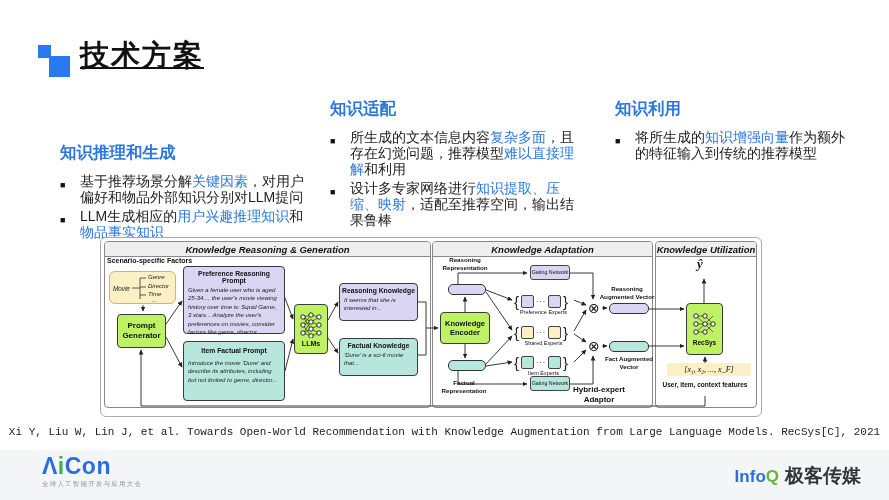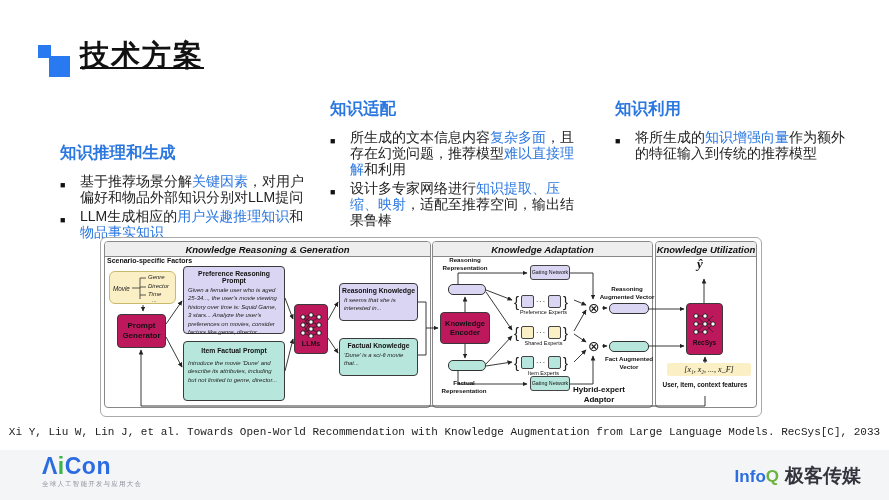--- a/index.html
+++ b/index.html
@@ -19,21 +19,21 @@
   .bullet-text{margin:0;font-size:14px;line-height:16px;color:#222;}
   .bullet-text .hl{color:#2b77e0;}
   
   .diagram{position:absolute;left:100px;top:237px;width:660px;height:178px;
       border:1px solid #aaa;border-radius:6px;background:#fff;}
   .wires{position:absolute;left:0;top:0;width:660px;height:178px;z-index:1;}
   .panel{position:absolute;border:1.2px solid #888;border-radius:4px;background:transparent;z-index:0;}
   .panel-head{height:14px;border-bottom:1px solid #888;background:#eeeeee;border-radius:3px 3px 0 0;
       display:flex;align-items:center;justify-content:center;
       font-style:italic;font-weight:700;font-size:9.5px;color:#111;}
-  .box{position:absolute;border:1.1px solid #3a3a3a;border-radius:4px;background:#be185d;
+  .box{position:absolute;border:1.1px solid #3a3a3a;border-radius:4px;background:#bef264;
       box-sizing:border-box;z-index:2;}
   .purple-bg{background:#d9d5f2;}
   .teal-bg{background:#b7e7dc;}
   .yellow-bg{background:#faefc5;}
   .prompt .prompt-title{font-weight:700;font-size:6.8px;text-align:center;padding:3px 2px 1px 2px;color:#111;}
   .prompt .prompt-body{font-style:italic;font-size:6px;line-height:1.4;padding:1px 4px;color:#222;}
   .centered-box{display:flex;align-items:center;justify-content:center;text-align:center;
       font-weight:700;font-size:8px;line-height:1.25;color:#111;}
   .lbl{position:absolute;font-size:6.2px;font-weight:700;text-align:center;line-height:1.25;
       color:#111;z-index:2;}
@@ -302,21 +302,21 @@
             <circle cx="13" cy="20" r="2.2"></circle>
           <circle cx="21" cy="12" r="2.2"></circle>
         </g>
       </svg>
       <div class="llm-label" style="font-size:6.5px;">RecSys</div>
     </div>
     <div class="formula" style="left:566px;top:125px;width:84px;">[x₁, x₂, ..., x_F]</div>
     <div class="lbl" style="left:558px;top:143px;width:92px;font-size:6.5px;">User, item, context features</div>
   </div>
 
-  <p class="citation">Xi Y, Liu W, Lin J, et al. Towards Open-World Recommendation with Knowledge Augmentation from Large Language Models. RecSys[C], 2033</p>
+  <p class="citation">Xi Y, Liu W, Lin J, et al. Towards Open-World Recommendation with Knowledge Augmentation from Large Language Models. RecSys[C], 2021</p>
 
   <div class="footer">
     <div class="aicon">
       <div class="logo"><span class="blue">Λ</span><span class="green">i</span><span class="blue">Con</span></div>
       <div class="tagline">全球人工智能开发与应用大会</div>
     </div>
     <div class="infoq">
       <div class="logo"><span class="blue">Info</span><span class="green">Q</span></div>
       <div class="media">极客传媒</div>
     </div>

